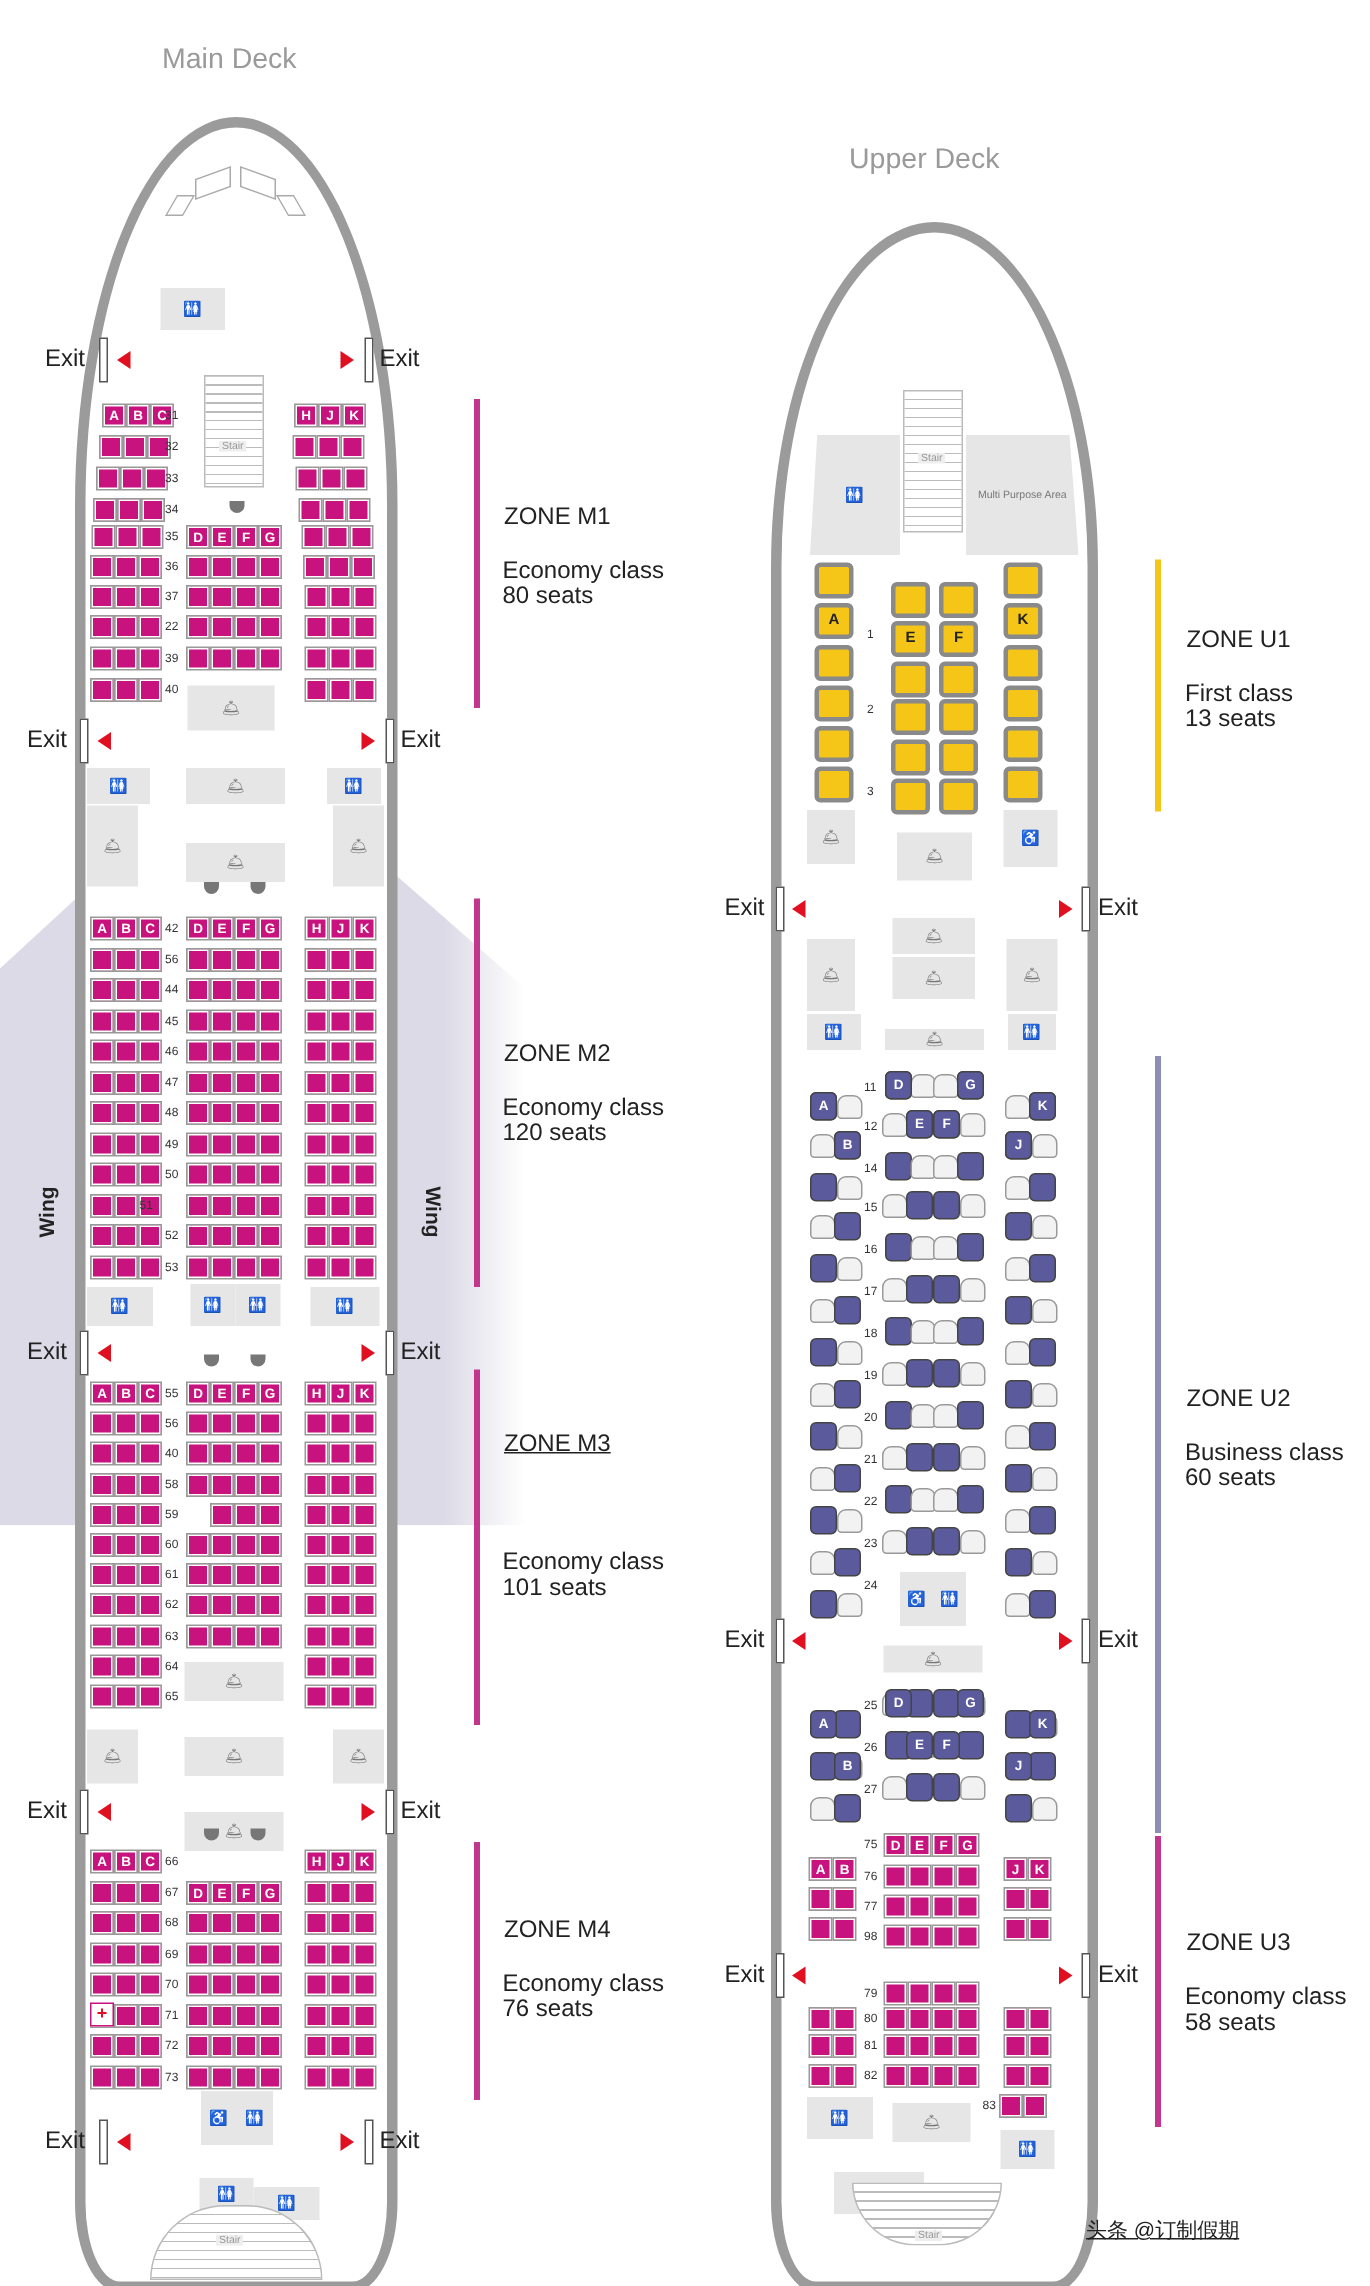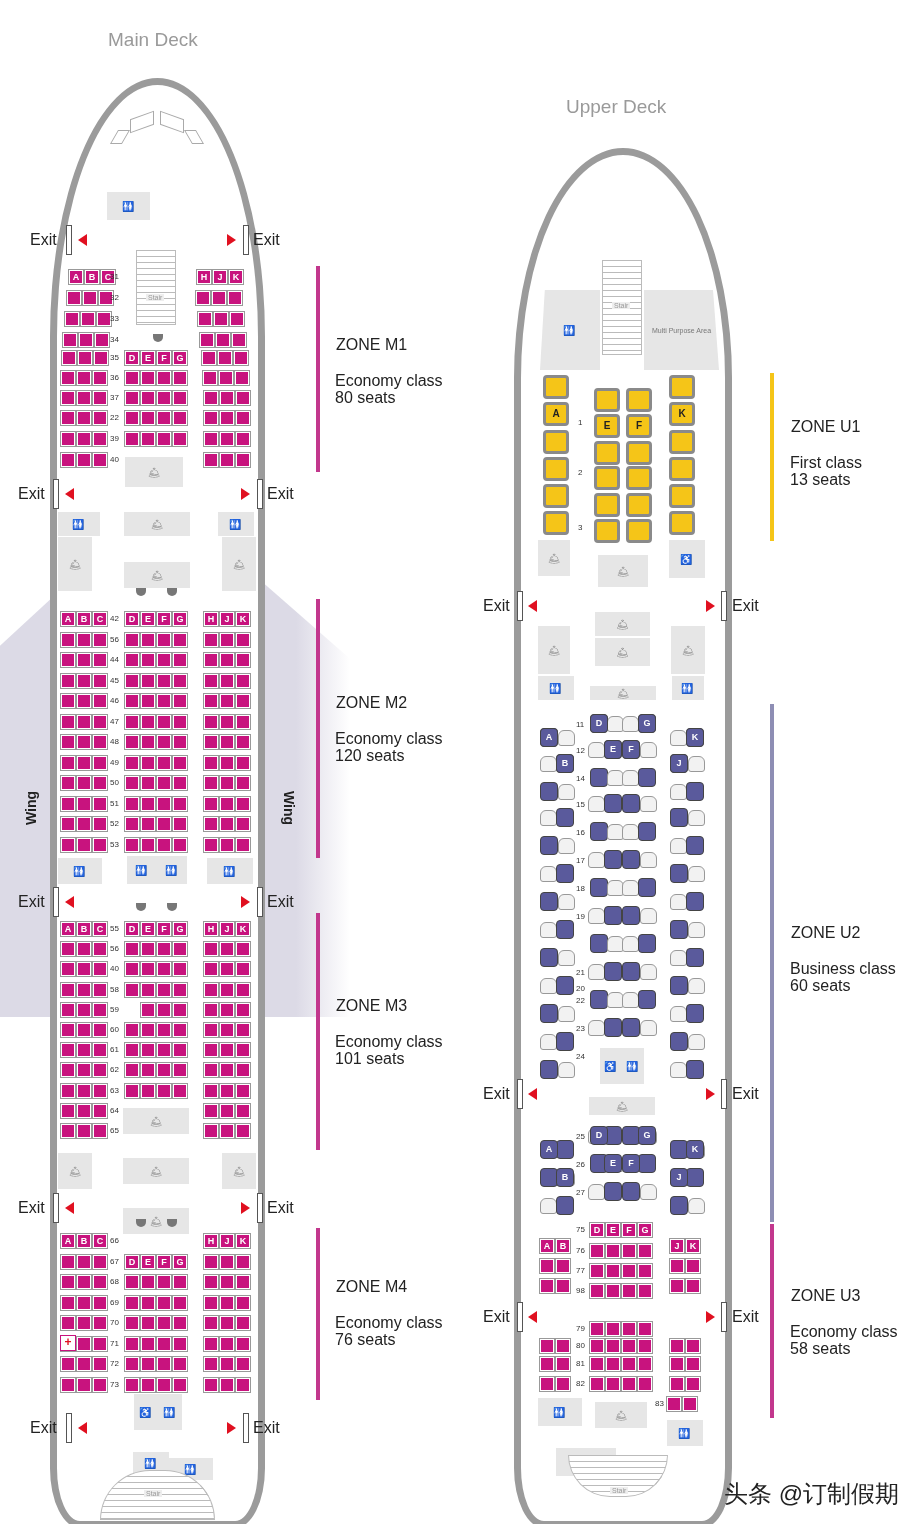--- a/index.html
+++ b/index.html
@@ -16,21 +16,21 @@
   .row-num{position:absolute;font-size:8px;color:#333;}
   .facility{position:absolute;background:#e6e6e6;color:#777;font-size:10px;display:flex;align-items:center;justify-content:center;box-sizing:border-box;}
   .stair{position:absolute;background:repeating-linear-gradient(#fff 0,#fff 5px,#bbb 5px,#bbb 6px);border:1px solid #bbb;box-sizing:border-box;}
   .stair-label{position:absolute;font-size:7px;color:#999;background:#eee;padding:0 2px;}
   .zone-bar{position:absolute;width:4px;}
   .zone-title{position:absolute;font-size:16px;color:#222;}
   .zone-class{position:absolute;font-size:16px;color:#222;line-height:17px;}
   .first-seat{position:absolute;width:26px;height:24px;background:#f5c518;border:3px solid #8a8a8a;border-radius:4px;box-sizing:border-box;font-size:10px;font-weight:bold;color:#222;text-align:center;line-height:18px;}
   .biz-seat{position:absolute;width:18px;height:19px;background:#5a5a9c;border:1.5px solid #444;border-radius:4px;box-sizing:border-box;color:#fff;font-size:9px;font-weight:bold;text-align:center;line-height:16px;}
   .biz-ghost{position:absolute;width:17px;height:16px;background:#f2f2f2;border:1px solid #999;border-radius:6px 6px 3px 3px;box-sizing:border-box;}
-  .watermark{position:absolute;font-size:24px;color:#222;}
+  .watermark{position:absolute;font-size:14px;color:#222;text-decoration:underline;}
   .cockpit-win{position:absolute;border:1px solid #aaa;background:#fff;}
 </style>
 </head>
 <body>
 
 <div class="deck-title" style="left:108px;top:29px;">Main Deck</div>
 
 <div class="wing" style="left:0;top:595px;width:55px;height:422px;clip-path:polygon(100% 0,100% 100%,0 100%,0 12%);"></div>
 <div class="wing" style="left:260px;top:580px;width:90px;height:437px;clip-path:polygon(0 0,100% 18%,100% 100%,0 100%);background:linear-gradient(90deg,#dcdae6 0%,#dcdae6 40%,#fff 100%);"></div>
 <div class="wing-label" style="left:14px;top:800px;transform:rotate(-90deg);">Wing</div>
@@ -276,21 +276,21 @@
     <div class="seat" style="left:61px;top:796.5px;"></div>
     <div class="seat" style="left:77px;top:796.5px;"></div>
     <div class="seat" style="left:93px;top:796.5px;"></div>
     <div class="seat" style="left:125px;top:796.5px;"></div>
     <div class="seat" style="left:141px;top:796.5px;"></div>
     <div class="seat" style="left:157px;top:796.5px;"></div>
     <div class="seat" style="left:173px;top:796.5px;"></div>
     <div class="seat" style="left:204px;top:796.5px;"></div>
     <div class="seat" style="left:220px;top:796.5px;"></div>
     <div class="seat" style="left:236px;top:796.5px;"></div>
-    <div class="row-num" style="left:110px;top:798.5px;">51</div>
+    <div class="row-num" style="left:93px;top:798.5px;">51</div>
     <div class="seat" style="left:61px;top:817px;"></div>
     <div class="seat" style="left:77px;top:817px;"></div>
     <div class="seat" style="left:93px;top:817px;"></div>
     <div class="seat" style="left:125px;top:817px;"></div>
     <div class="seat" style="left:141px;top:817px;"></div>
     <div class="seat" style="left:157px;top:817px;"></div>
     <div class="seat" style="left:173px;top:817px;"></div>
     <div class="seat" style="left:204px;top:817px;"></div>
     <div class="seat" style="left:220px;top:817px;"></div>
     <div class="seat" style="left:236px;top:817px;"></div>
@@ -709,21 +709,21 @@
     <div class="biz-ghost" style="left:640px;top:908px;"></div>
     <div class="row-num" style="left:576px;top:912px;">19</div>
     <div class="biz-seat" style="left:540px;top:948px;"></div>
     <div class="biz-ghost" style="left:558px;top:950px;"></div>
     <div class="biz-ghost" style="left:670px;top:950px;"></div>
     <div class="biz-seat" style="left:686px;top:948px;"></div>
     <div class="biz-seat" style="left:590px;top:934px;"></div>
     <div class="biz-ghost" style="left:607px;top:936px;"></div>
     <div class="biz-ghost" style="left:622px;top:936px;"></div>
     <div class="biz-seat" style="left:638px;top:934px;"></div>
-    <div class="row-num" style="left:576px;top:984px;text-align:center;">20</div>
+    <div class="row-num" style="left:576px;top:940px;text-align:center;">20</div>
     <div class="biz-ghost" style="left:540px;top:978px;"></div>
     <div class="biz-seat" style="left:556px;top:976px;"></div>
     <div class="biz-seat" style="left:670px;top:976px;"></div>
     <div class="biz-ghost" style="left:688px;top:978px;"></div>
     <div class="biz-ghost" style="left:588px;top:964px;"></div>
     <div class="biz-seat" style="left:604px;top:962px;"></div>
     <div class="biz-seat" style="left:622px;top:962px;"></div>
     <div class="biz-ghost" style="left:640px;top:964px;"></div>
     <div class="row-num" style="left:576px;top:968px;">21</div>
     <div class="biz-seat" style="left:540px;top:1004px;"></div>
@@ -919,21 +919,21 @@
 <div id="zones">
     <div class="zone-bar" style="left:316px;top:266px;height:206px;background:#c2378d;"></div>
     <div class="zone-title" style="left:336px;top:336px;">ZONE M1</div>
     <div class="zone-class" style="left:335px;top:372px;">Economy class</div>
     <div class="zone-class" style="left:335px;top:389px;">80 seats</div>
     <div class="zone-bar" style="left:316px;top:599px;height:259px;background:#c2378d;"></div>
     <div class="zone-title" style="left:336px;top:694px;">ZONE M2</div>
     <div class="zone-class" style="left:335px;top:730px;">Economy class</div>
     <div class="zone-class" style="left:335px;top:747px;">120 seats</div>
     <div class="zone-bar" style="left:316px;top:913px;height:237px;background:#c2378d;"></div>
-    <div class="zone-title" style="left:336px;top:997px;">ZONE M3</div>
+    <div class="zone-title" style="left:336px;top:954px;text-decoration:underline;">ZONE M3</div>
     <div class="zone-class" style="left:335px;top:1033px;">Economy class</div>
     <div class="zone-class" style="left:335px;top:1050px;">101 seats</div>
     <div class="zone-bar" style="left:316px;top:1228px;height:172px;background:#c2378d;"></div>
     <div class="zone-title" style="left:336px;top:1278px;">ZONE M4</div>
     <div class="zone-class" style="left:335px;top:1314px;">Economy class</div>
     <div class="zone-class" style="left:335px;top:1331px;">76 seats</div>
     <div class="zone-bar" style="left:770px;top:373px;height:168px;background:#f5c518;"></div>
     <div class="zone-title" style="left:791px;top:418px;">ZONE U1</div>
     <div class="zone-class" style="left:790px;top:454px;">First class</div>
     <div class="zone-class" style="left:790px;top:471px;">13 seats</div>

